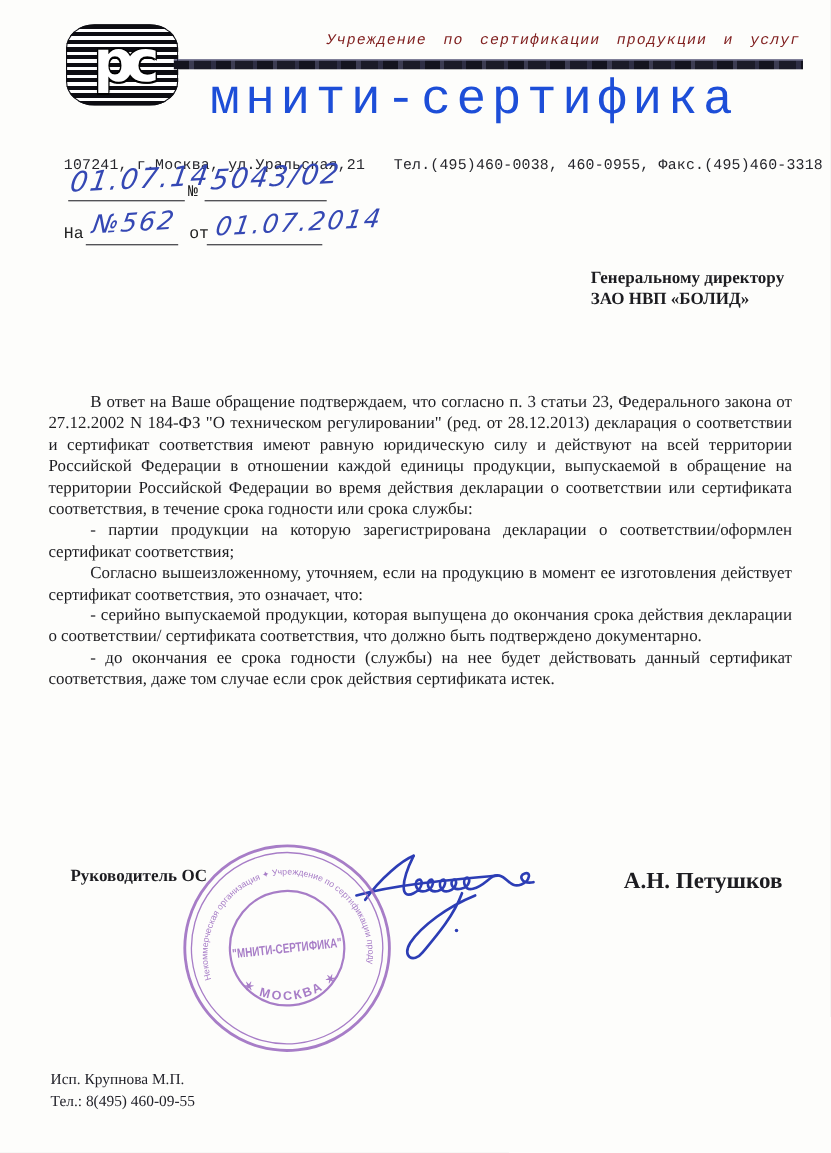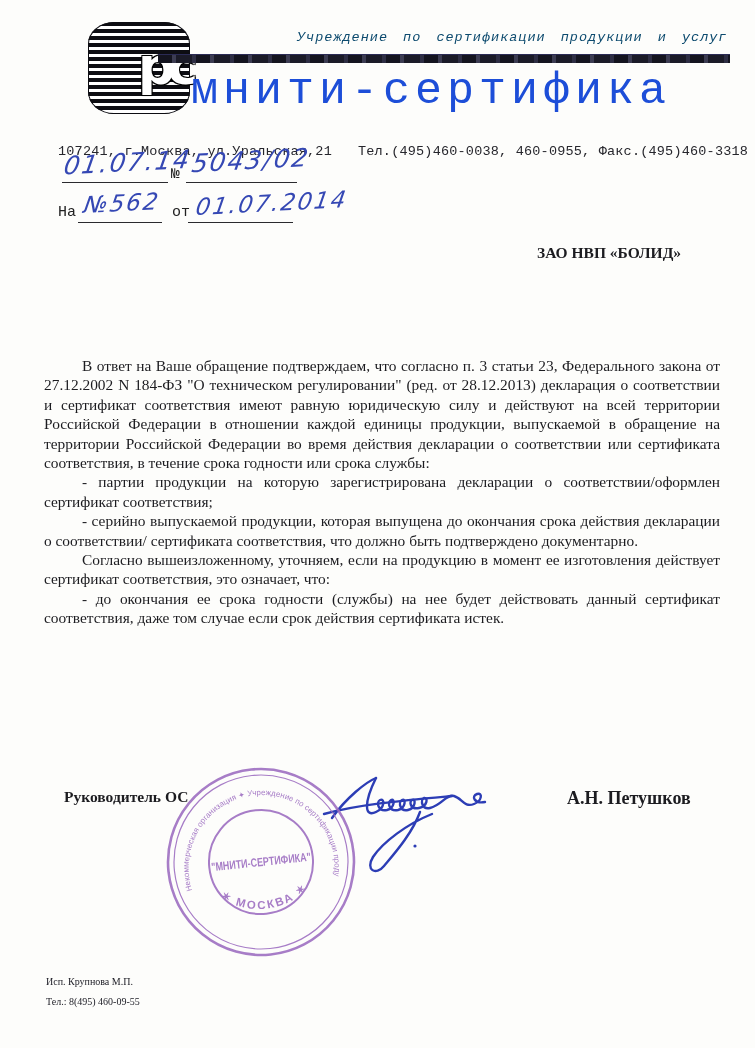--- a/index.html
+++ b/index.html
@@ -8,38 +8,37 @@
     position:relative;
     width:755px;height:1048px;
     margin:0 auto;
     background:#fdfdfb;
     overflow:hidden;
     font-family:"Liberation Serif", serif;
     color:#1c1c20;
   }
   
   .logo{
-    position:absolute;left:60px;top:22px;width:102px;height:92px;
+    position:absolute;left:60px;top:22px;width:102px;height:74px;
     border-radius:26px/22px;
     background:repeating-linear-gradient(180deg,#0d0d12 0px,#0d0d12 4px,#ffffff 4px,#ffffff 7px);
-    display:flex;align-items:center;justify-content:flex-end;
+    display:flex;align-items:center;justify-content:center;
     box-shadow:0 0 0 1px #0d0d12 inset;
-    margin-left:28px;
   }
   .logo-letters{
     font-family:"DejaVu Sans", sans-serif;
     font-weight:bold;font-size:52px;line-height:1;
     color:#ffffff;letter-spacing:-8px;
     text-shadow:0 0 2px #000, 1px 1px 0 #000, -1px -1px 0 #000, 1px -1px 0 #000, -1px 1px 0 #000;
     transform:translateY(-2px);
   }
   .tagline{
     position:absolute;left:297px;top:30px;width:430px;
     font-family:"Liberation Mono", monospace;
-    font-style:italic;font-size:13.5px;color:#0c4a6e;
+    font-style:italic;font-size:13.5px;color:#7f1d1d;
     letter-spacing:1px;word-spacing:6px;white-space:nowrap;
   }
   .head-bar{
     position:absolute;left:158px;top:54px;width:572px;height:8px;
     background:repeating-linear-gradient(90deg,#14141f 0 14px,#3c3c52 14px 18px,#1b1b28 18px 34px,#2e2e44 34px 38px);
     border-top:1px solid #2b2b55;
   }
   .org-title{
     position:absolute;left:191px;top:66px;
     font-family:"Liberation Mono", monospace;
@@ -71,28 +70,28 @@
     font-weight:bold;font-size:15.5px;line-height:19px;white-space:nowrap;
   }
   
   .body-text{
     position:absolute;left:44px;top:356px;width:676px;
     font-size:15.4px;line-height:19.4px;text-align:justify;
   }
   .body-text p{margin:0;text-indent:38px;}
   
   .sig-left{position:absolute;left:64px;top:788px;font-weight:bold;font-size:15.5px;}
-  .sig-right{position:absolute;left:567px;top:788px;font-weight:bold;font-size:18px;}
+  .sig-right{position:absolute;left:567px;top:788px;font-weight:bold;font-size:21px;}
   .sig-scrawl{position:absolute;left:322px;top:752px;}
   
   .stamp{position:absolute;left:163px;top:763px;opacity:0.88;transform:rotate(-6deg);}
   
   .footer{
     position:absolute;left:46px;top:972px;
-    font-size:10px;line-height:20px;color:#22222a;
+    font-size:14px;line-height:20px;color:#22222a;
   }
 </style>
 </head>
 <body>
 
 <div class="page">
 
   <div class="logo">
     <span class="logo-letters">рс</span>
   </div>
@@ -110,28 +109,29 @@
   <div class="uline" style="left:186px;top:182px;width:111px;"></div>
 
   <div class="ref-label" style="left:58px;top:204px;">На</div>
   <div class="hand" style="left:84px;top:190px;font-size:23px;">№562</div>
   <div class="uline" style="left:78px;top:222px;width:84px;"></div>
   <div class="ref-label" style="left:172px;top:204px;text-align:right;">от</div>
   <div class="hand" style="left:196px;top:190px;font-size:23px;">01.07.2014</div>
   <div class="uline" style="left:188px;top:222px;width:105px;"></div>
 
   <div class="recipient">
+    <div>Генеральному директору</div>
     <div>ЗАО НВП «БОЛИД»</div>
   </div>
 
   <div class="body-text">
     <p>В ответ на Ваше обращение подтверждаем, что согласно п. 3 статьи 23, Федерального закона от 27.12.2002 N 184-ФЗ "О техническом регулировании" (ред. от 28.12.2013) декларация о соответствии и сертификат соответствия имеют равную юридическую силу и действуют на всей территории Российской Федерации в отношении каждой единицы продукции, выпускаемой в обращение на территории Российской Федерации во время действия декларации о соответствии или сертификата соответствия, в течение срока годности или срока службы:</p>
     <p>- партии продукции на которую зарегистрирована декларации о соответствии/оформлен сертификат соответствия;</p>
+    <p>Согласно вышеизложенному, уточняем, если на продукцию в момент ее изготовления действует сертификат соответствия, это означает, что:</p>
     <p>- серийно выпускаемой продукции, которая выпущена до окончания срока действия декларации о соответствии/ сертификата соответствия, что должно быть подтверждено документарно.</p>
-    <p>Согласно вышеизложенному, уточняем, если на продукцию в момент ее изготовления действует сертификат соответствия, это означает, что:</p>
     <p>- до окончания ее срока годности (службы) на нее будет действовать данный сертификат соответствия, даже  том случае если срок действия сертификата истек.</p>
   </div>
 
   <div class="sig-left">Руководитель ОС</div>
   <div class="sig-right">А.Н. Петушков</div>
 
   <svg class="sig-scrawl" width="205" height="140" viewBox="0 0 205 140">
     <g fill="none" stroke="#2c3db5" stroke-width="2.4" stroke-linecap="round" stroke-linejoin="round">
       <path d="M10,66 C24,46 44,30 54,26"></path>
       <path d="M2,62 C38,52 86,48 130,44"></path>

